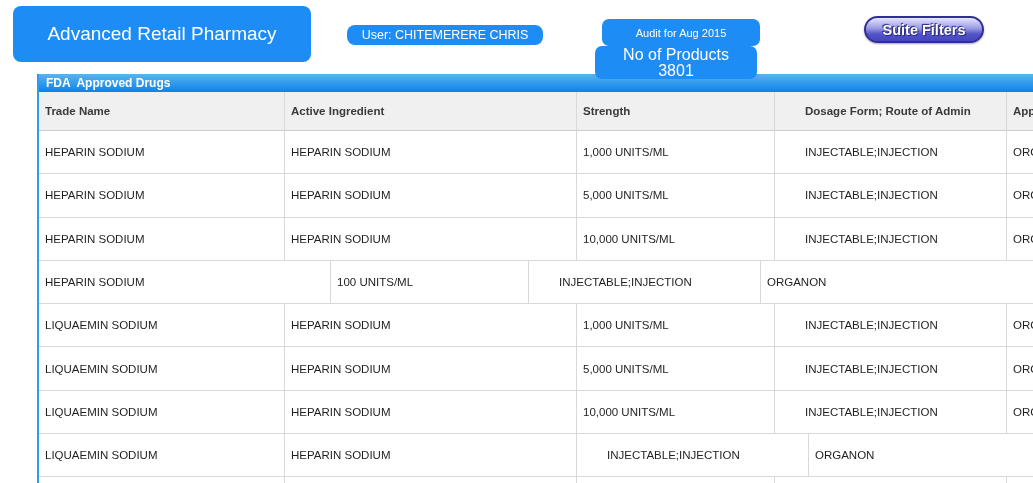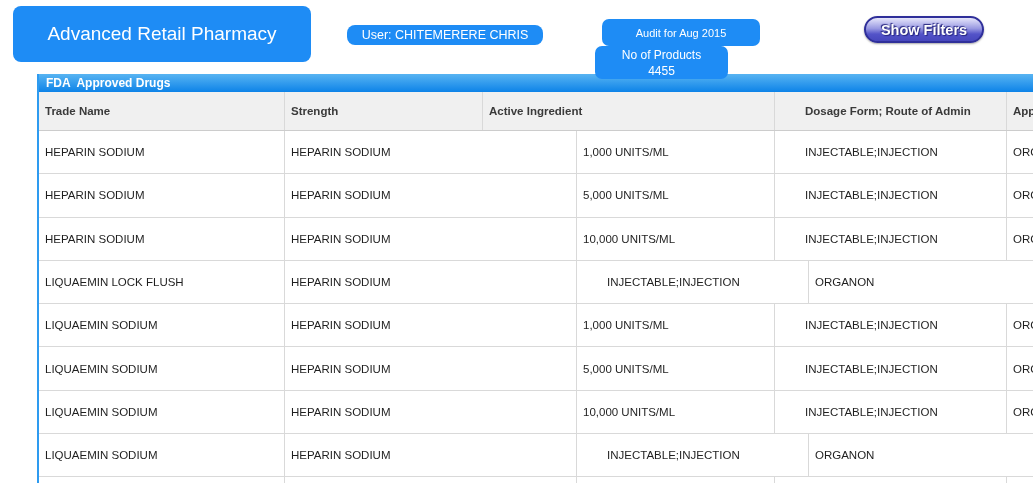--- a/index.html
+++ b/index.html
@@ -34,22 +34,22 @@
     background: var(--badge-blue);
     border-radius: 8px;
     color: #ffffff;
     display: flex; flex-direction: column;
     align-items: center; justify-content: center;
     white-space: nowrap;
   }
   .user-badge   { left: 347px; top: 25px; width: 196px; height: 20px; font-size: 12.5px; }
   .audit-badge  { left: 602px; top: 19px; width: 158px; height: 27px; font-size: 11px; border-radius: 7px; }
   .products-badge {
-    left: 595px; top: 46px; width: 133px; height: 33px;
-    font-size: 12px; line-height: 16px; border-radius: 7px;
+    left: 595px; top: 46px; width: 162px; height: 33px;
+    font-size: 16px; line-height: 16px; border-radius: 7px;
     z-index: 5;
   }
   .show-filters {
     position: absolute; left: 864px; top: 16px;
     width: 120px; height: 27px;
     border-radius: 14px;
     border: 2px solid #2f2f9a;
     background: linear-gradient(#e6e6fb 0%, #9a9ae2 45%, #5353c8 70%, #4747bd 100%);
     color: #ffffff;
     font-family: "Liberation Sans", sans-serif;
@@ -110,31 +110,31 @@
 <div class="title-box">
   <div>Advanced Retail Pharmacy</div>
 </div>
 
 <div class="badge user-badge">User: CHITEMERERE CHRIS</div>
 
 <div class="badge audit-badge">Audit for Aug 2015</div>
 
 <div class="badge products-badge">
   <div>No of Products</div>
-  <div>4455</div>
+  <div>3801</div>
 </div>
 
-<button class="show-filters">Show Filters</button>
+<button class="show-filters">Suite Filters</button>
 
 <div class="table-wrap">
   <div class="table-title">FDA  Approved Drugs</div>
   <div class="trow thead-row" id="thead-row">
       <div class="cell c0">Trade Name</div>
+      <div class="cell c1">Active Ingredient</div>
       <div class="cell c2">Strength</div>
-      <div class="cell c1">Active Ingredient</div>
       <div class="cell c3">Dosage Form; Route of Admin</div>
       <div class="cell c4">Applicant</div>
     </div>
   <div id="tbody">
       <div class="trow data-row">
         <div class="cell c0">HEPARIN SODIUM</div>
         <div class="cell c1">HEPARIN SODIUM</div>
         <div class="cell c2">1,000 UNITS/ML</div>
         <div class="cell c3">INJECTABLE;INJECTION</div>
         <div class="cell c4">ORGANON</div>
@@ -147,22 +147,22 @@
         <div class="cell c4">ORGANON</div>
       </div>
       <div class="trow data-row">
         <div class="cell c0">HEPARIN SODIUM</div>
         <div class="cell c1">HEPARIN SODIUM</div>
         <div class="cell c2">10,000 UNITS/ML</div>
         <div class="cell c3">INJECTABLE;INJECTION</div>
         <div class="cell c4">ORGANON</div>
       </div>
       <div class="trow data-row">
-        <div class="cell c0">LIQUAEMIN LOCK FLUSH</div>
         <div class="cell c1">HEPARIN SODIUM</div>
+        <div class="cell c2">100 UNITS/ML</div>
         <div class="cell c3">INJECTABLE;INJECTION</div>
         <div class="cell c4">ORGANON</div>
       </div>
       <div class="trow data-row">
         <div class="cell c0">LIQUAEMIN SODIUM</div>
         <div class="cell c1">HEPARIN SODIUM</div>
         <div class="cell c2">1,000 UNITS/ML</div>
         <div class="cell c3">INJECTABLE;INJECTION</div>
         <div class="cell c4">ORGANON</div>
       </div>

